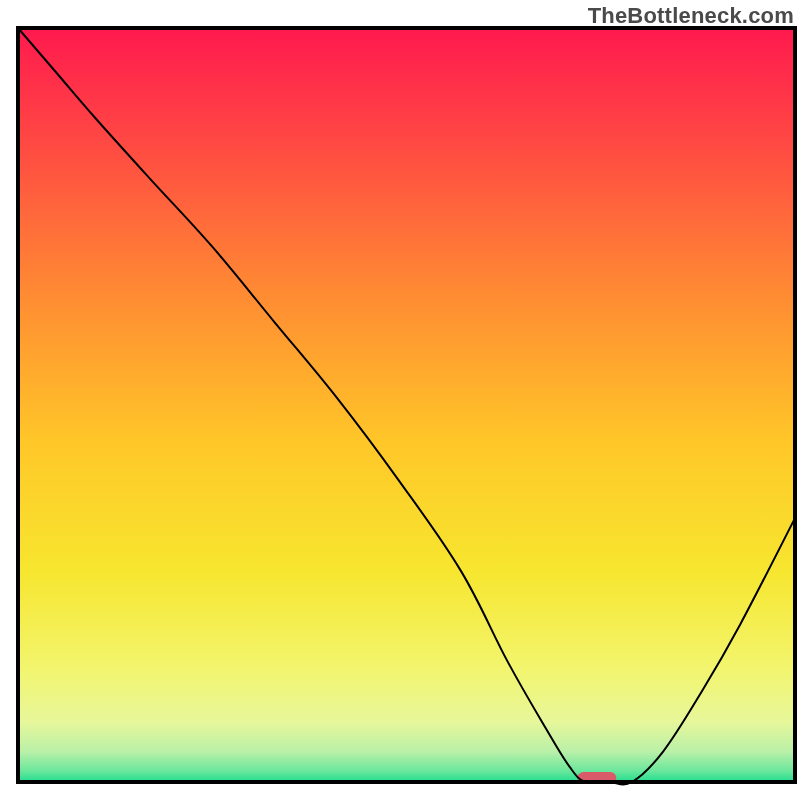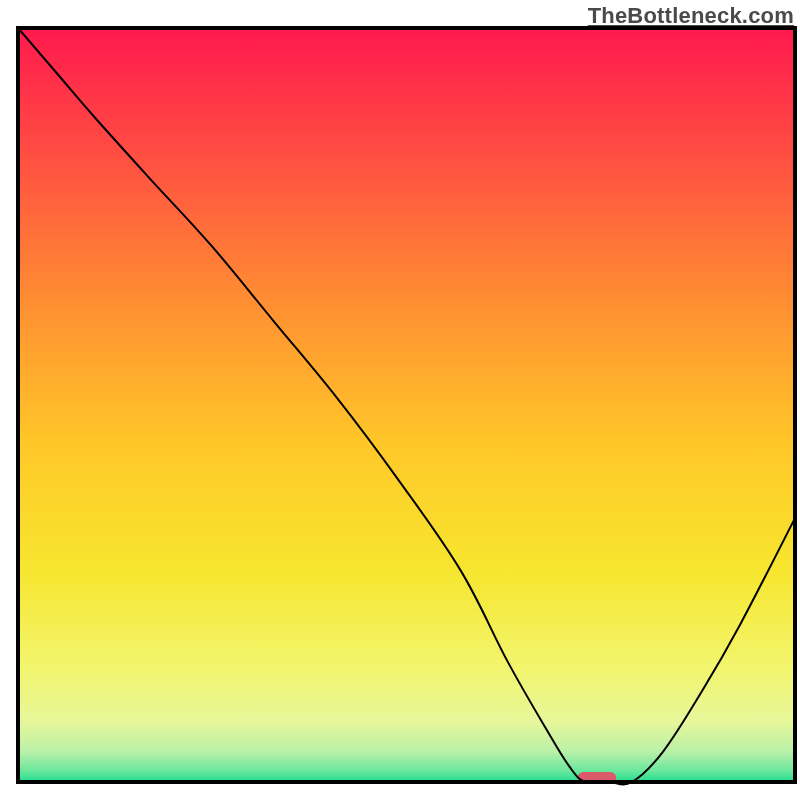--- a/index.html
+++ b/index.html
@@ -18,21 +18,20 @@
     height: 800px;
   }
   .watermark {
     position: absolute;
     top: 3px;
     right: 6px;
     font-size: 22px;
     font-weight: 600;
     color: #4a4a4a;
     letter-spacing: 0.2px;
-    text-decoration: underline;
   }
   svg {
     position: absolute;
     left: 0;
     top: 0;
     width: 800px;
     height: 800px;
   }
 </style>
 </head>

